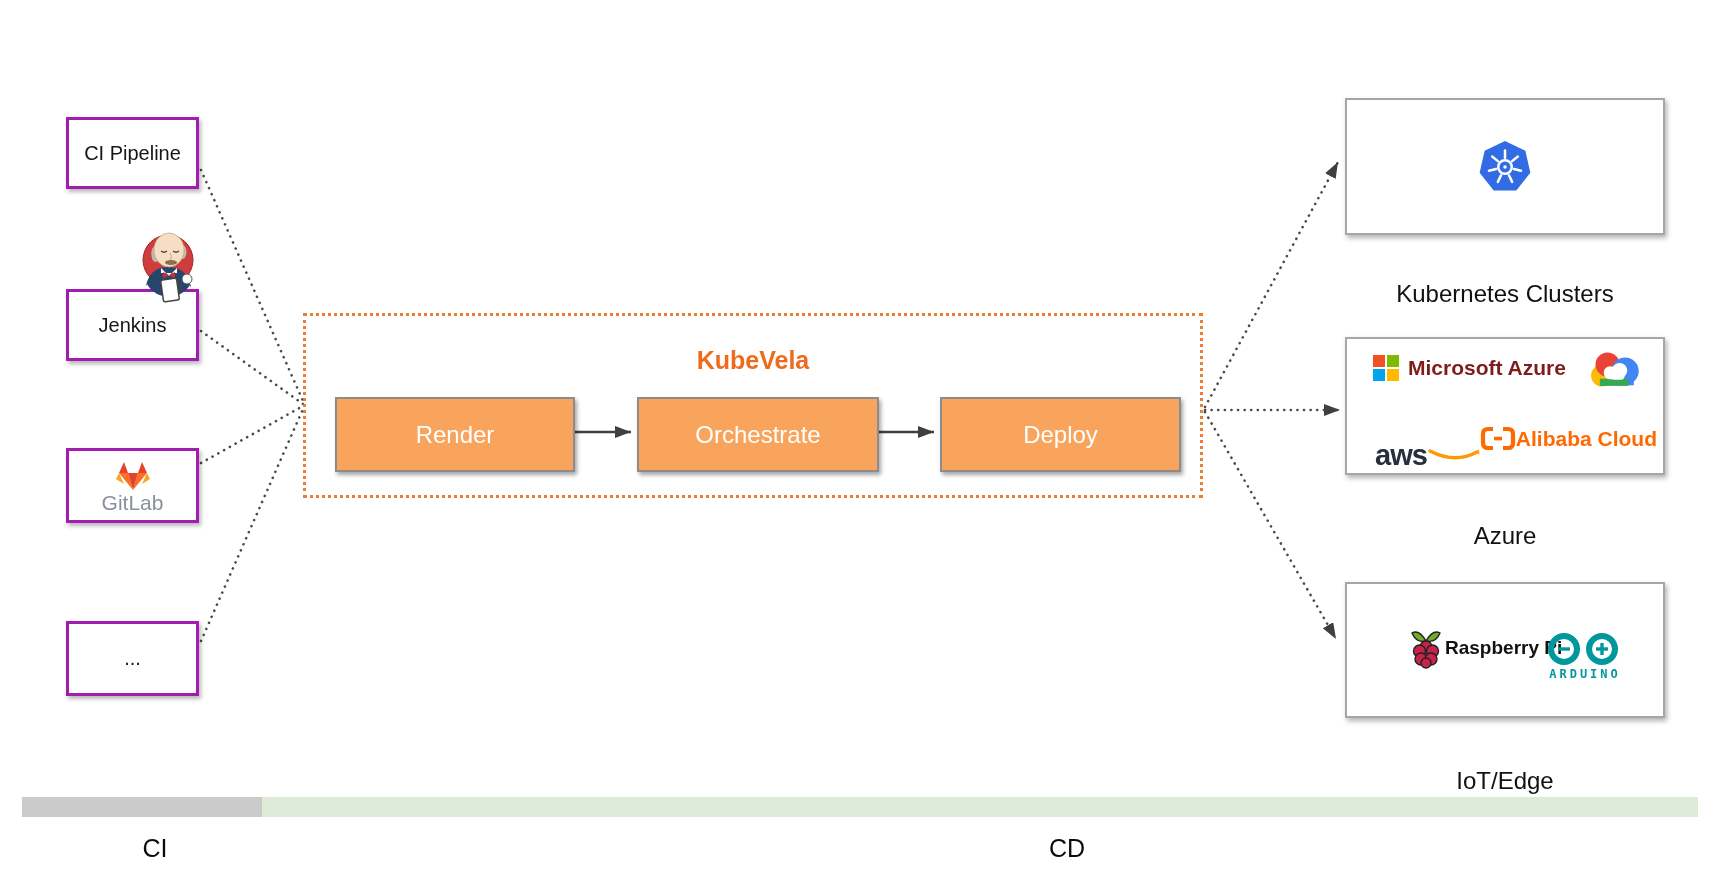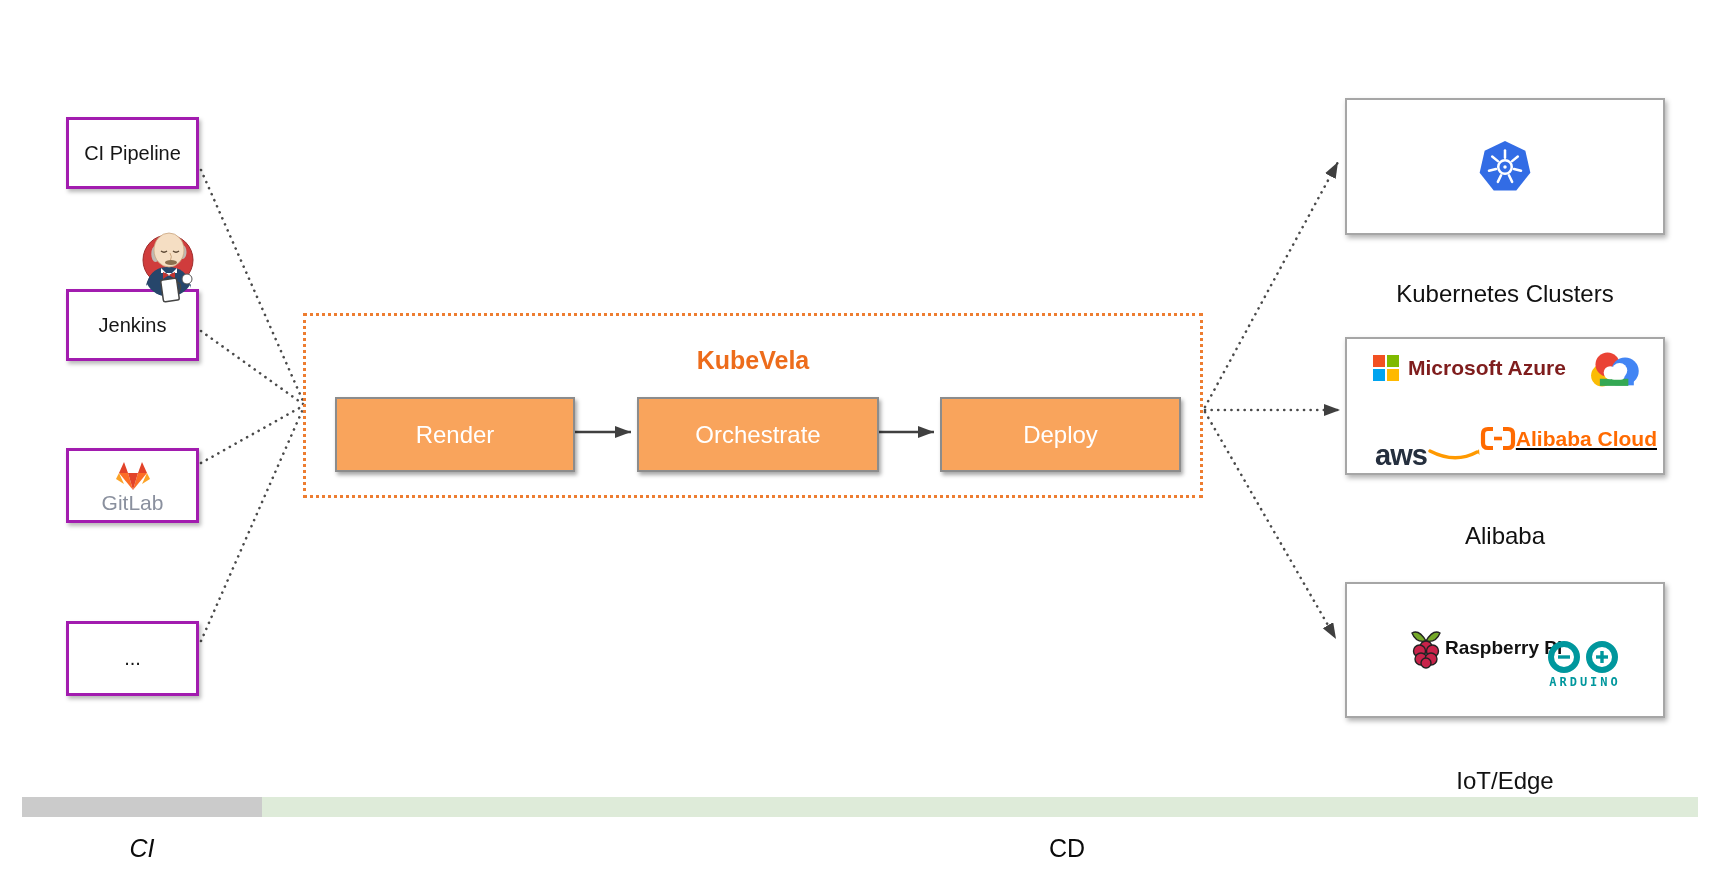--- a/index.html
+++ b/index.html
@@ -40,34 +40,34 @@
   .label-k8s{top:250px;} .label-clouds{top:492px;} .label-iot{top:737px;}
 
   .azure-group{position:absolute;left:26px;top:16px;display:flex;align-items:center;gap:9px;}
   .azure-squares{width:26px;height:26px;display:grid;grid-template-columns:12px 12px;
                  grid-template-rows:12px 12px;gap:2px;}
   .azure-squares i{display:block;}
   .azure-word{font-size:21px;font-weight:600;color:#7f1d1d;}
   .gcp-group{position:absolute;right:22px;top:8px;}
   .aws-group{position:absolute;left:28px;bottom:6px;display:flex;align-items:center;}
   .aws-word{font-size:29px;font-weight:bold;color:#252F3E;line-height:.8;letter-spacing:-1px;}
-  .alibaba-group{position:absolute;right:6px;bottom:22px;display:flex;align-items:center;text-decoration:underline;}
+  .alibaba-group{position:absolute;right:6px;bottom:22px;display:flex;align-items:center;}
   .alibaba-word{font-size:21px;font-weight:bold;color:#FF6A00;}
 
   .rpi-group{position:absolute;left:62px;top:42px;display:flex;align-items:center;gap:2px;}
   .rpi-word{font-size:19px;font-weight:bold;color:#111;}
-  .arduino-group{position:absolute;right:32px;top:56px;display:flex;flex-direction:column;align-items:center;gap:1px;}
+  .arduino-group{position:absolute;right:32px;top:48px;display:flex;flex-direction:column;align-items:center;gap:1px;}
   .arduino-word{font-size:12px;font-weight:bold;color:#00979D;letter-spacing:3px;
                 font-family:"DejaVu Sans Mono",monospace;}
 
   
   .bar-ci{position:absolute;left:22px;top:797px;width:240px;height:20px;background:#CBCBCB;z-index:2;}
   .bar-cd{position:absolute;left:262px;top:797px;width:1436px;height:20px;background:#DEEBD9;z-index:2;}
   .phase-label{position:absolute;top:834px;width:90px;text-align:center;font-size:25px;color:#0b0b0b;z-index:2;}
-  .phase-ci{left:97px;font-style:italic;} .phase-cd{left:1022px;}
+  .phase-ci{left:110px;} .phase-cd{left:1022px;}
 </style>
 </head>
 <body>
 
 <div id="canvas">
 
   <svg id="connector-layer" viewBox="0 0 1716 896">
     <defs>
       <marker id="arrow" markerUnits="userSpaceOnUse" markerWidth="17" markerHeight="13" refX="16" refY="6" orient="auto">
         <path d="M0,0 L16,6 L0,12 Z" fill="#3F3F3F"></path>
@@ -199,21 +199,21 @@
     </div>
     <div class="alibaba-group">
       <svg width="36" height="25" viewBox="0 0 36 25">
         <path d="M13,3 L8,3 Q3,3 3,8 L3,17 Q3,22 8,22 L13,22" fill="none" stroke="#FF6A00" stroke-width="4.2"></path>
         <path d="M23,3 L28,3 Q33,3 33,8 L33,17 Q33,22 28,22 L23,22" fill="none" stroke="#FF6A00" stroke-width="4.2"></path>
         <line x1="14" y1="12.5" x2="22" y2="12.5" stroke="#FF6A00" stroke-width="3.6"></line>
       </svg>
       <span class="alibaba-word">Alibaba Cloud</span>
     </div>
   </div>
-  <div class="target-label label-clouds">Alibaba</div>
+  <div class="target-label label-clouds">Azure</div>
 
   <div class="target-box iot">
     <div class="rpi-group">
       <svg width="34" height="44" viewBox="0 0 34 44">
         <path d="M17,15 Q10,3 3,7 Q7,17 17,15 Z" fill="#75A928" stroke="#222" stroke-width="1.4"></path>
         <path d="M17,15 Q24,3 31,7 Q27,17 17,15 Z" fill="#75A928" stroke="#222" stroke-width="1.4"></path>
         <g fill="#C8234A" stroke="#222" stroke-width="1.4">
           <circle cx="17" cy="21" r="6"></circle>
           <circle cx="10.5" cy="25" r="6"></circle>
           <circle cx="23.5" cy="25" r="6"></circle>

